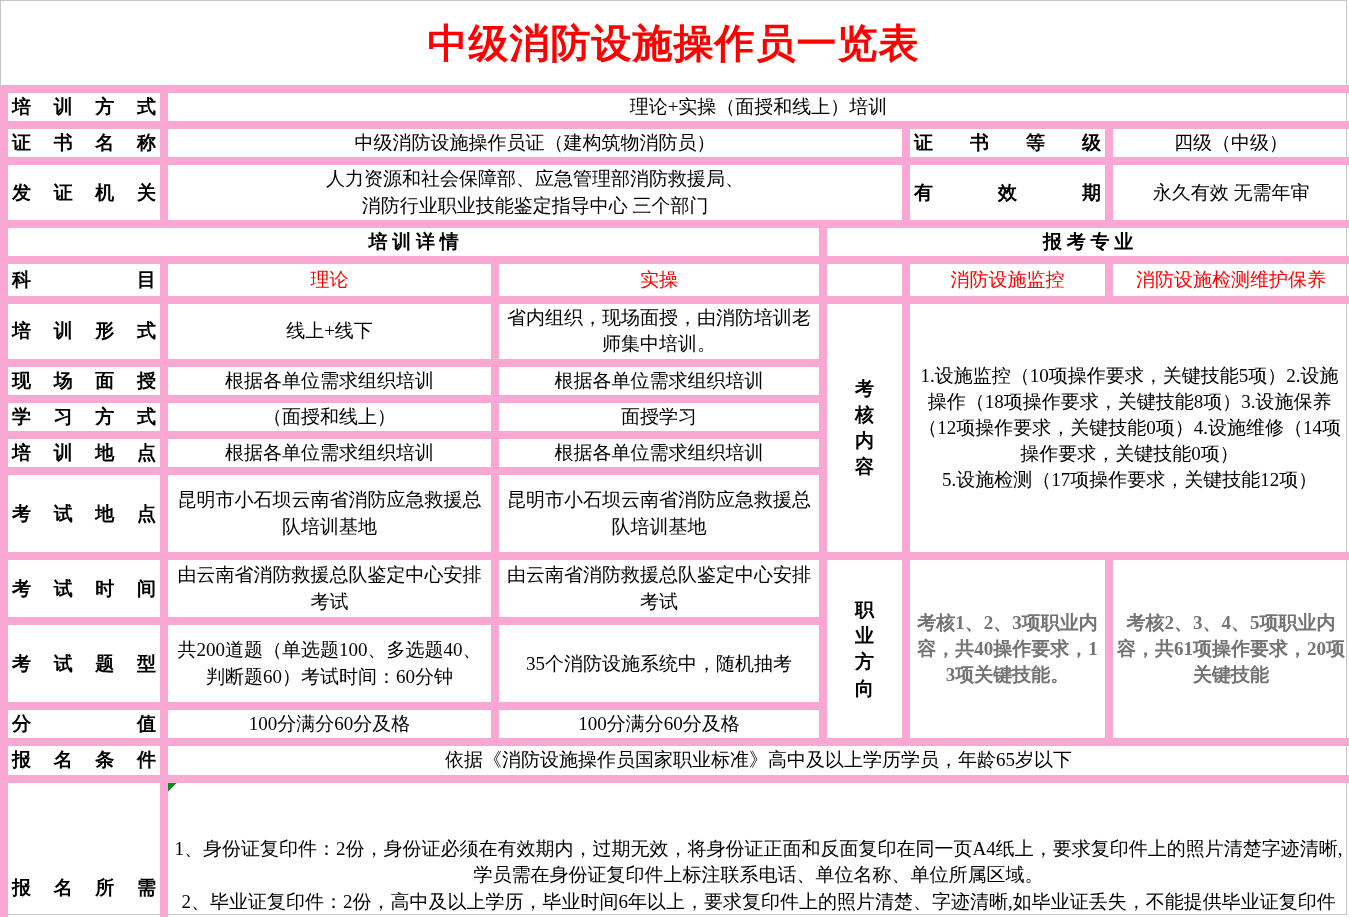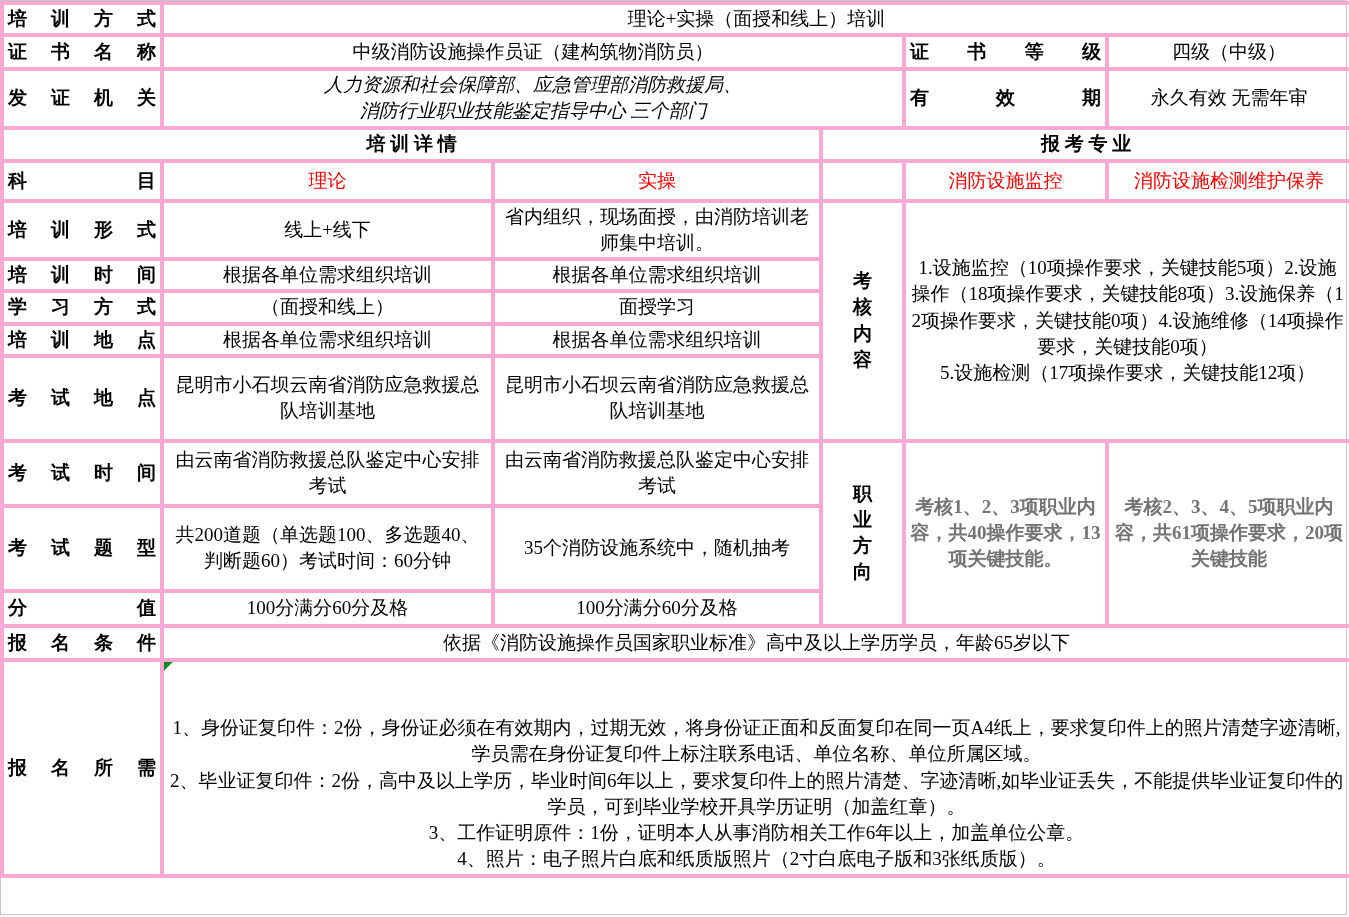--- a/index.html
+++ b/index.html
@@ -20,21 +20,21 @@
     font-size:40px;font-weight:bold;color:#ff0000;
     letter-spacing:1px;
   }
   table.sheet{
     width:1349px;
     border-collapse:collapse;
     table-layout:fixed;
     margin-left:-1px;
   }
   table.sheet td{
-    border:4px solid #f9a8d4;
+    border:8px solid #f9a8d4;
     text-align:center;
     vertical-align:middle;
     font-size:19px;
     line-height:1.38;
     padding:1px 4px;
     overflow:hidden;
     word-break:break-all;
   }
   td.label{
     font-weight:bold;
@@ -51,21 +51,21 @@
   td.redbold{color:#737373;font-weight:bold;font-size:20px;line-height:1.55;}
   td.vlabel{
     font-weight:bold;
     font-size:21px;
     white-space:pre-line;
     line-height:1.62;
     text-align:center;
     text-align-last:center;
     padding:0;
   }
-  td.pre{white-space:pre-line;font-style:italic;}
+  td.pre{white-space:pre-line;}
   td.left{
     text-align:left;
     padding-left:6px;
     padding-right:8px;
     margin-top:32px;
   }
   td.assess{
     font-size:20px;
     line-height:31px;
     white-space:pre-line;
@@ -80,20 +80,21 @@
     width:9px;height:9px;
     background:#0c8a26;
     clip-path:polygon(0 0,100% 0,0 100%);
   }
 </style>
 </head>
 <body>
 
 <div class="page">
 
+  <div class="title">中级消防设施操作员一览表</div>
 
   <table class="sheet">
     <colgroup>
       <col style="width:160px">
         <col style="width:331px">
         <col style="width:328px">
       <col style="width:83px">
         <col style="width:203px">
         <col style="width:244px">
     </colgroup>
@@ -139,21 +140,21 @@
       <td>省内组织，现场面授，由消防培训老师集中培训。</td>
       <td rowspan="5" class="vlabel">考
 核
 内
 容</td>
       <td rowspan="5" colspan="2" class="assess">1.设施监控（10项操作要求，关键技能5项）2.设施操作（18项操作要求，关键技能8项）3.设施保养（12项操作要求，关键技能0项）4.设施维修（14项操作要求，关键技能0项）
 5.设施检测（17项操作要求，关键技能12项）</td>
     </tr>
 
     <tr style="height:32px">
-      <td class="label">培训时间</td>
+      <td class="label">现场面授</td>
       <td>根据各单位需求组织培训</td>
       <td>根据各单位需求组织培训</td>
     </tr>
 
     <tr style="height:28px">
       <td class="label">学习方式</td>
       <td>（面授和线上）</td>
       <td>面授学习</td>
     </tr>
 

